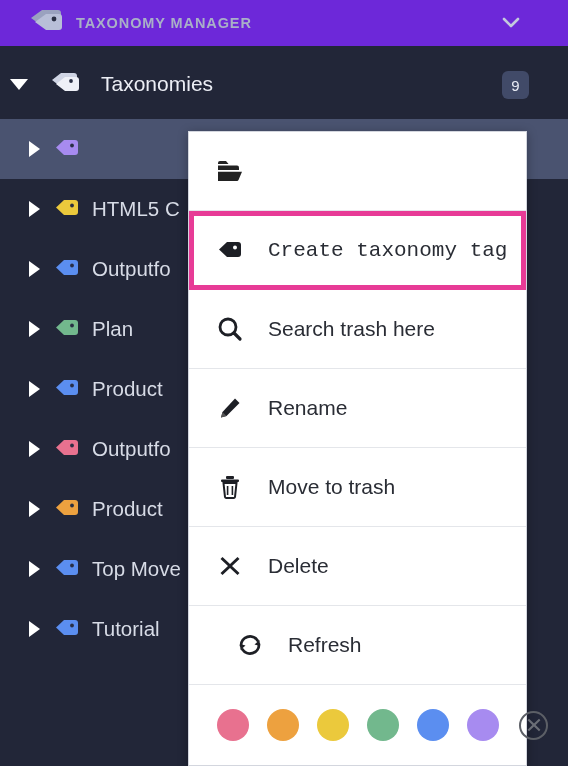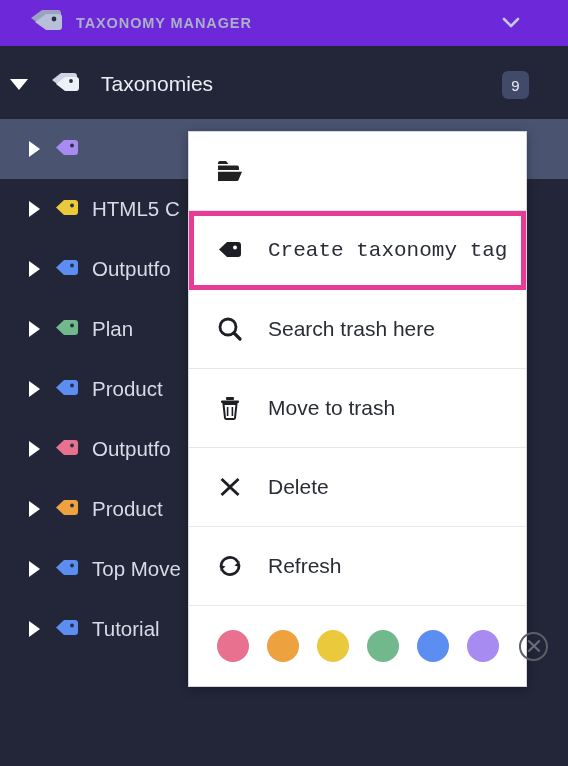--- a/index.html
+++ b/index.html
@@ -62,21 +62,21 @@
   
   .menu {
     position:absolute; left:188px; top:131px; width:339px;
     background:#ffffff; border:1px solid #d3d6de;
     box-shadow:0 2px 10px rgba(0,0,0,.30);
   }
   .menu-item {
     position:relative; height:79px; display:flex; align-items:center;
     border-bottom:1px solid #e4e6ea; background:#ffffff;
   }
-  .menu-item:last-of-type { border-bottom:1px solid #e4e6ea; }
+  .menu-item:last-of-type { border-bottom:1px solid #e4e6ea;padding-left:20px; }
   .menu-icon {
     width:36px; margin-left:23px; display:flex;
     align-items:center; justify-content:center; flex:none;
   }
   .menu-label { margin-left:20px; color:#2a2d35; font-size:21px; }
 
   
   .menu-item.highlight {
     outline:5px solid #e73b96; outline-offset:-5px; z-index:3;font-family:Liberation Mono, monospace;
   }
@@ -231,20 +231,29 @@
           <span class="menu-icon">
             <svg width="26" height="26" viewBox="0 0 26 26">
               <circle cx="11" cy="11" r="8" stroke="#1d1f25" stroke-width="2.8" fill="none"></circle>
               <line x1="17" y1="17" x2="23" y2="23" stroke="#1d1f25" stroke-width="3.2" stroke-linecap="round"></line>
             </svg>
           </span>
           <span class="menu-label">Search trash here</span>
         </div>
         <div class="menu-item">
           <span class="menu-icon">
+            <svg width="24" height="24" viewBox="0 0 24 24">
+              <path d="M17 2.5 L21.5 7 L8.5 20 L3 21.5 L4.5 16 Z" fill="#1d1f25"></path>
+              <path d="M4.5 16 L8.5 20 L3 21.5 Z" fill="#555"></path>
+            </svg>
+          </span>
+          <span class="menu-label">Rename</span>
+        </div>
+        <div class="menu-item">
+          <span class="menu-icon">
             <svg width="22" height="24" viewBox="0 0 22 24">
               <rect x="7" y="1" width="8" height="3" rx="1" fill="#1d1f25"></rect>
               <rect x="2" y="4.5" width="18" height="2.6" rx="1" fill="#1d1f25"></rect>
               <path d="M4.5 8 L17.5 8 L16 22 A1.5 1.5 0 0 1 14.5 23 L7.5 23 A1.5 1.5 0 0 1 6 22 Z" fill="none" stroke="#1d1f25" stroke-width="2"></path>
               <line x1="8.6" y1="11" x2="8.6" y2="20" stroke="#1d1f25" stroke-width="1.6"></line>
               <line x1="13.4" y1="11" x2="13.4" y2="20" stroke="#1d1f25" stroke-width="1.6"></line>
             </svg>
           </span>
           <span class="menu-label">Move to trash</span>
         </div>

